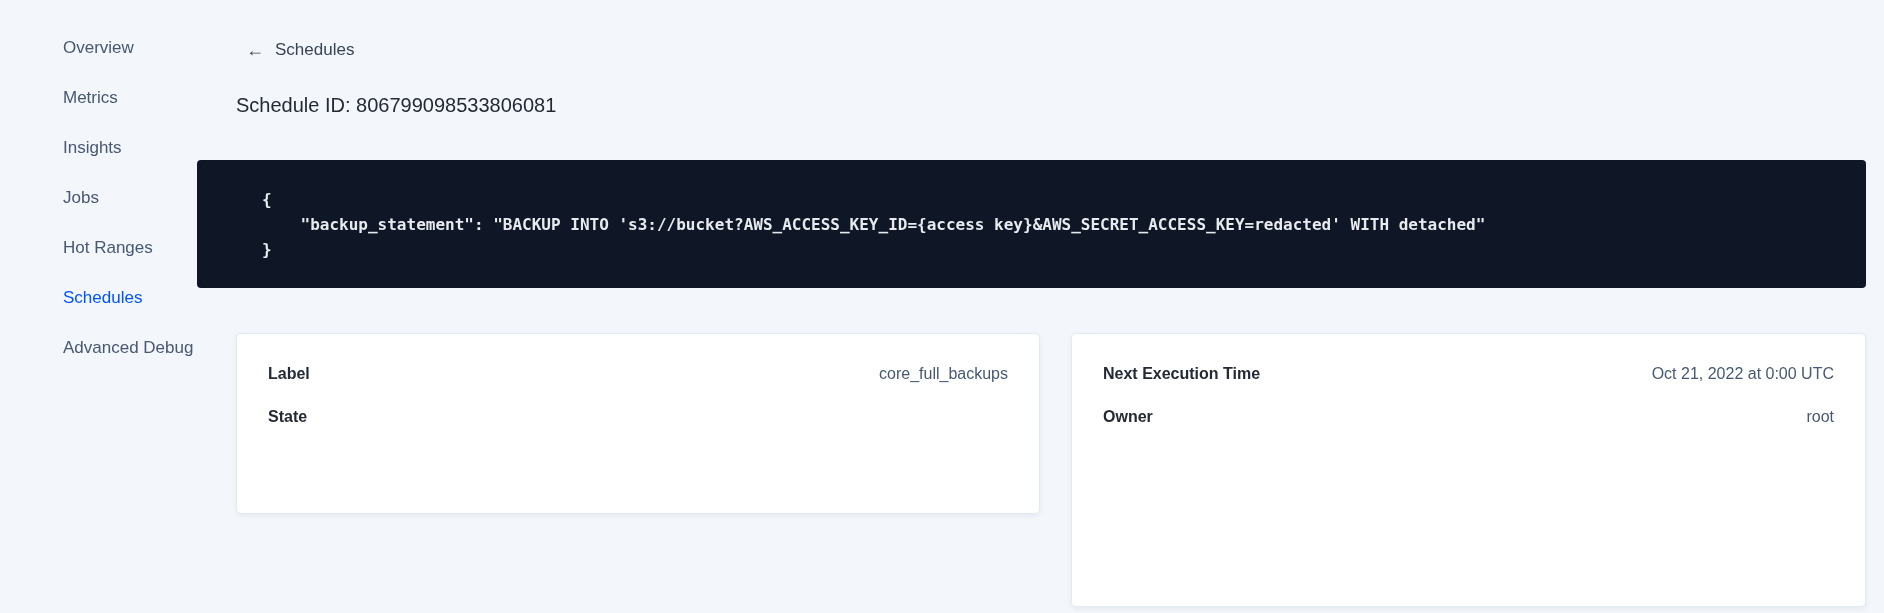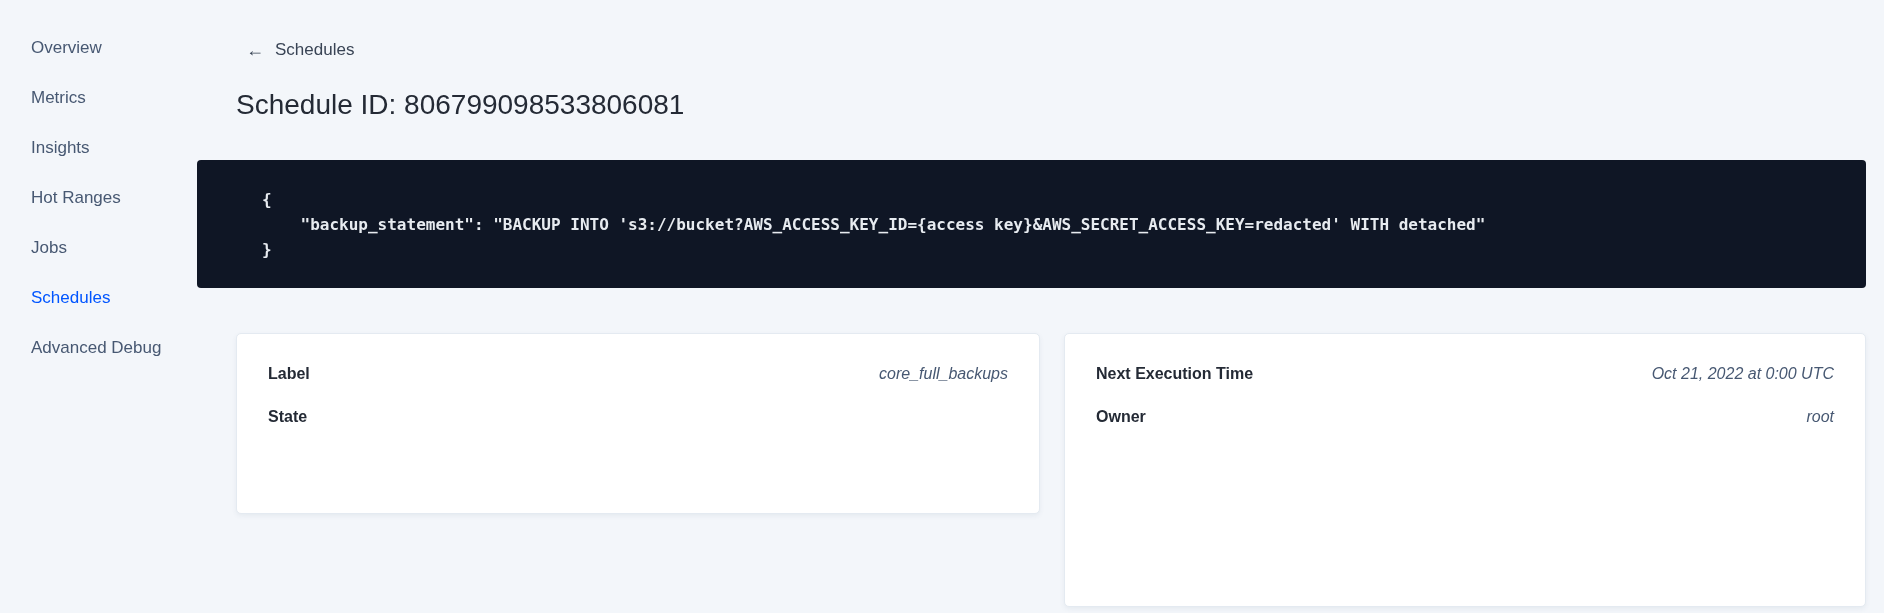--- a/index.html
+++ b/index.html
@@ -5,21 +5,21 @@
   * { margin: 0; padding: 0; box-sizing: border-box; }
   html, body { width: 1884px; height: 613px; overflow: hidden; }
   body {
     font-family: "Liberation Sans", sans-serif;
     background: #f3f6fa;
     color: #242a35;
     display: flex;
   }
 
   
-  .sidebar { width: 190px; flex: 0 0 190px; padding-top: 23px; }
+  .sidebar { width: 190px; flex: 0 0 190px; padding-top: 23px; padding-left: 32px; }
   .sidebar ul { list-style: none; }
   .side-item {
     height: 50px;
     display: flex;
     align-items: center;
     padding-left: 31px;
     font-size: 17px;
     color: #475872;
     cursor: pointer;
     white-space: nowrap;
@@ -36,21 +36,21 @@
     gap: 11px;
     font-size: 17px;
     color: #394455;
     text-decoration: none;
     cursor: pointer;
   }
   .back-arrow { font-size: 18px; line-height: 1; color: #394455; }
 
   .page-title {
     margin: 30px 0 0 39px;
-    font-size: 28px;
+    font-size: 20px;
     font-weight: 500;
     line-height: 30px;
     color: #242a35;
   }
 
   .code-block {
     margin-top: 40px;
     width: 100%;
     background: #0f1625;
     border-radius: 4px;
@@ -60,52 +60,52 @@
     font-weight: 600;
     line-height: 25px;
     color: #e7ebf0;
     white-space: pre;
     overflow: hidden;
   }
 
   .cards {
     margin: 45px 0 0 39px;
     display: flex;
-    gap: 24px;
+    gap: 31px;
     align-items: flex-start;
   }
   .card {
     background: #ffffff;
     border: 1px solid #e4eaf1;
     border-radius: 5px;
     box-shadow: 0 2px 5px rgba(60, 80, 110, 0.07);
     padding: 18px 31px 0 31px;
   }
   .card-left { width: 804px; height: 181px; flex: 0 0 auto; }
   .card-right { flex: 1 1 auto; height: 274px; }
 
   .row {
     height: 43px;
     display: flex;
     align-items: center;
     justify-content: space-between;
   }
   .row-label { font-size: 16px; font-weight: 700; color: #242a35; }
-  .row-value { font-size: 16px; font-weight: 400; color: #475872; text-align: right; font-style: italic; }
+  .row-value { font-size: 16px; font-weight: 400; color: #475872; text-align: right; }
 </style>
 </head>
 <body>
 
 <nav class="sidebar">
   <ul id="sidebar-list">
       <li class="side-item">Overview</li>
       <li class="side-item">Metrics</li>
       <li class="side-item">Insights</li>
+      <li class="side-item">Jobs</li>
       <li class="side-item">Hot Ranges</li>
-      <li class="side-item">Jobs</li>
       <li class="side-item active">Schedules</li>
       <li class="side-item">Advanced Debug</li>
     </ul>
 </nav>
 
 <main class="main">
 
   <a class="back-link">
     <span class="back-arrow">←</span>
     <span>Schedules</span>

